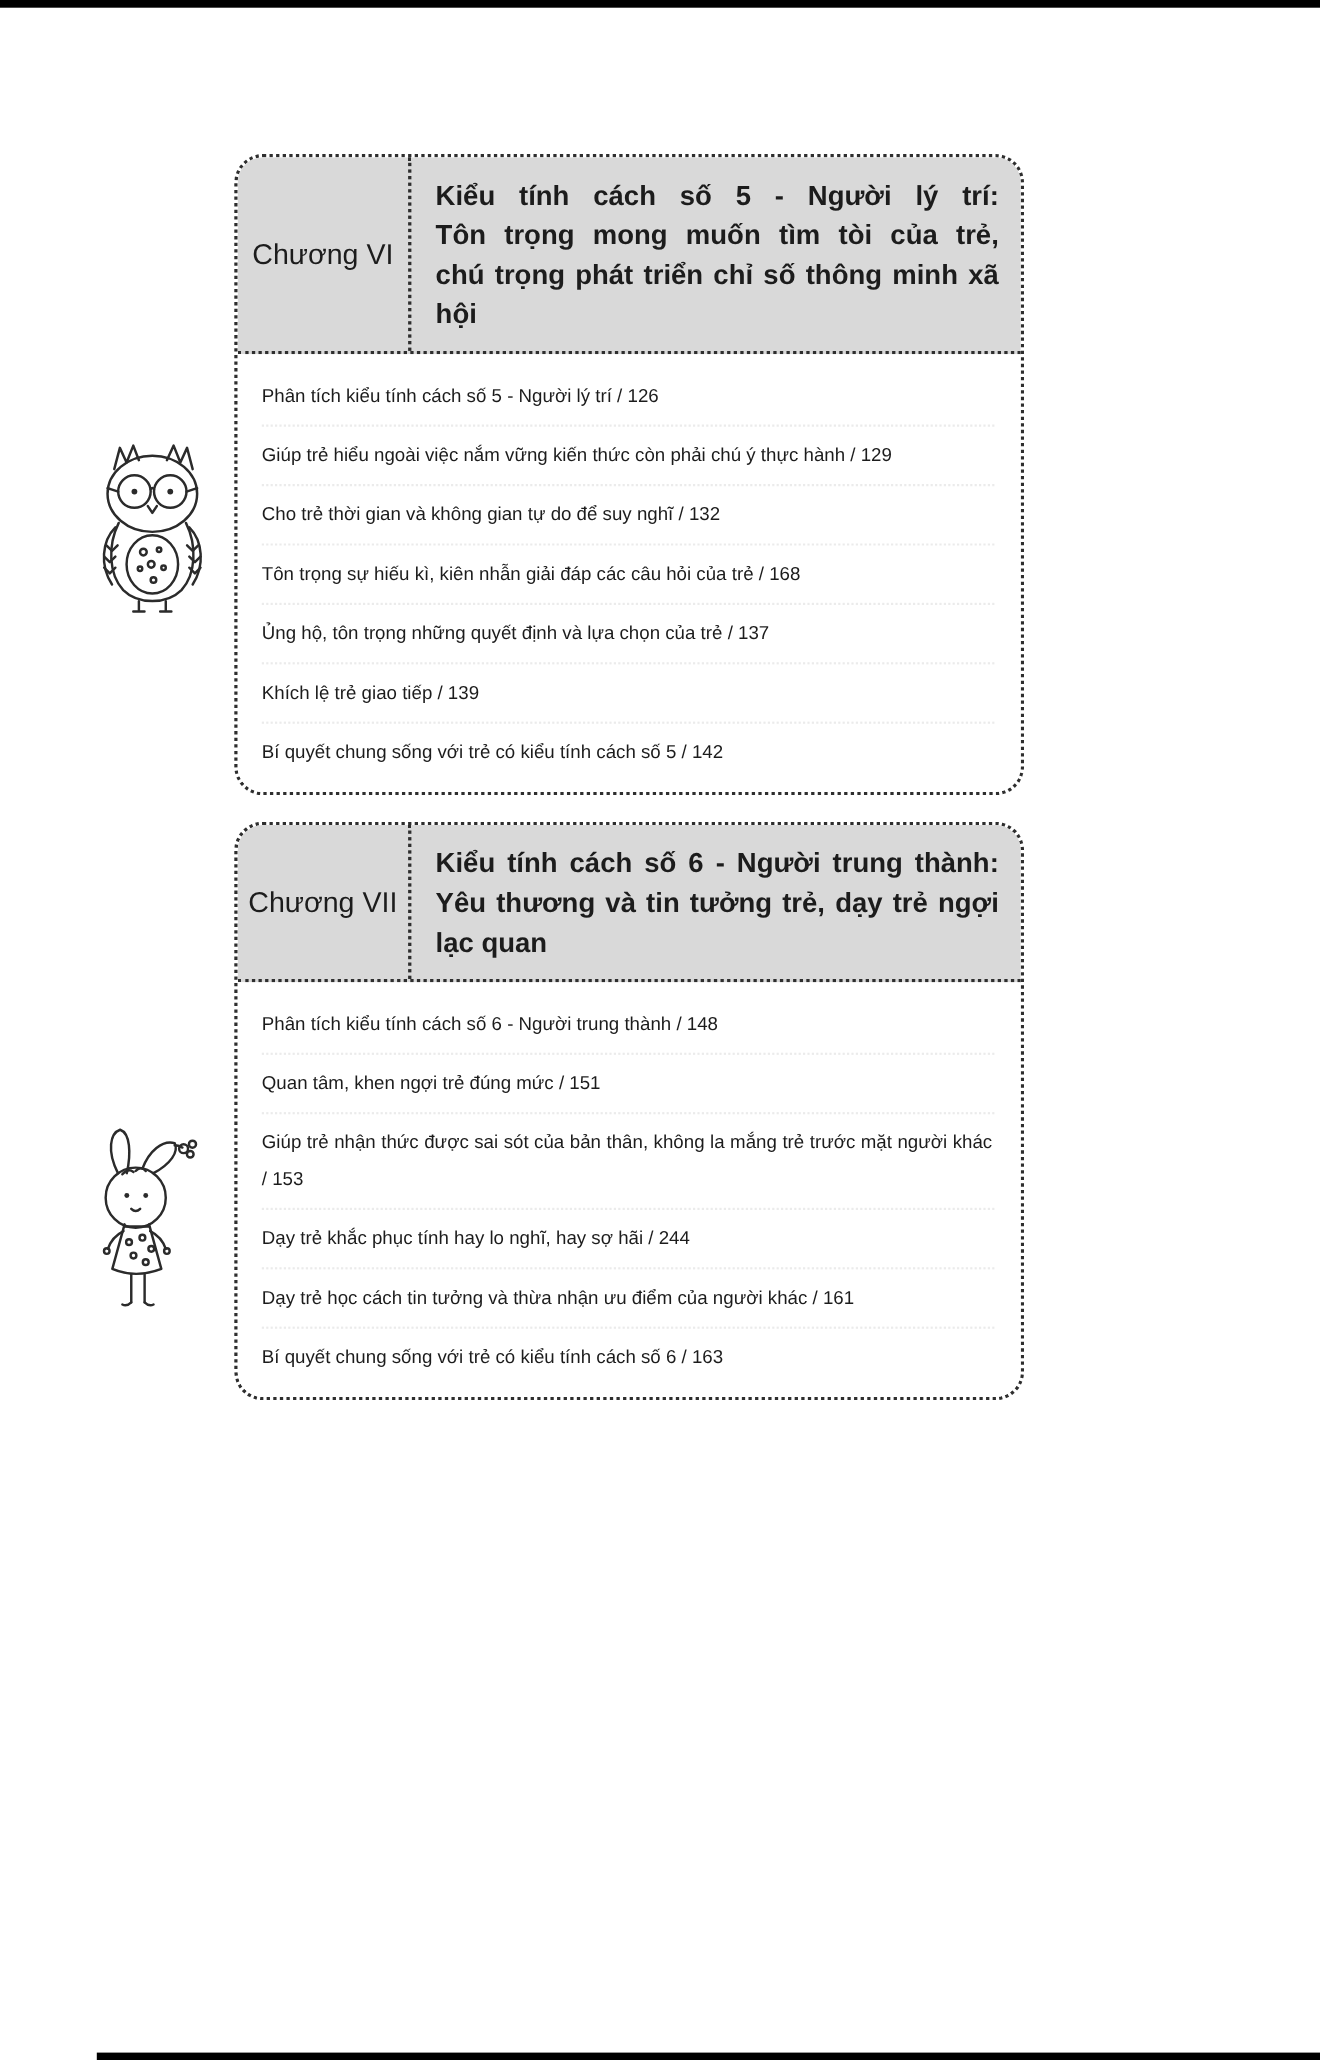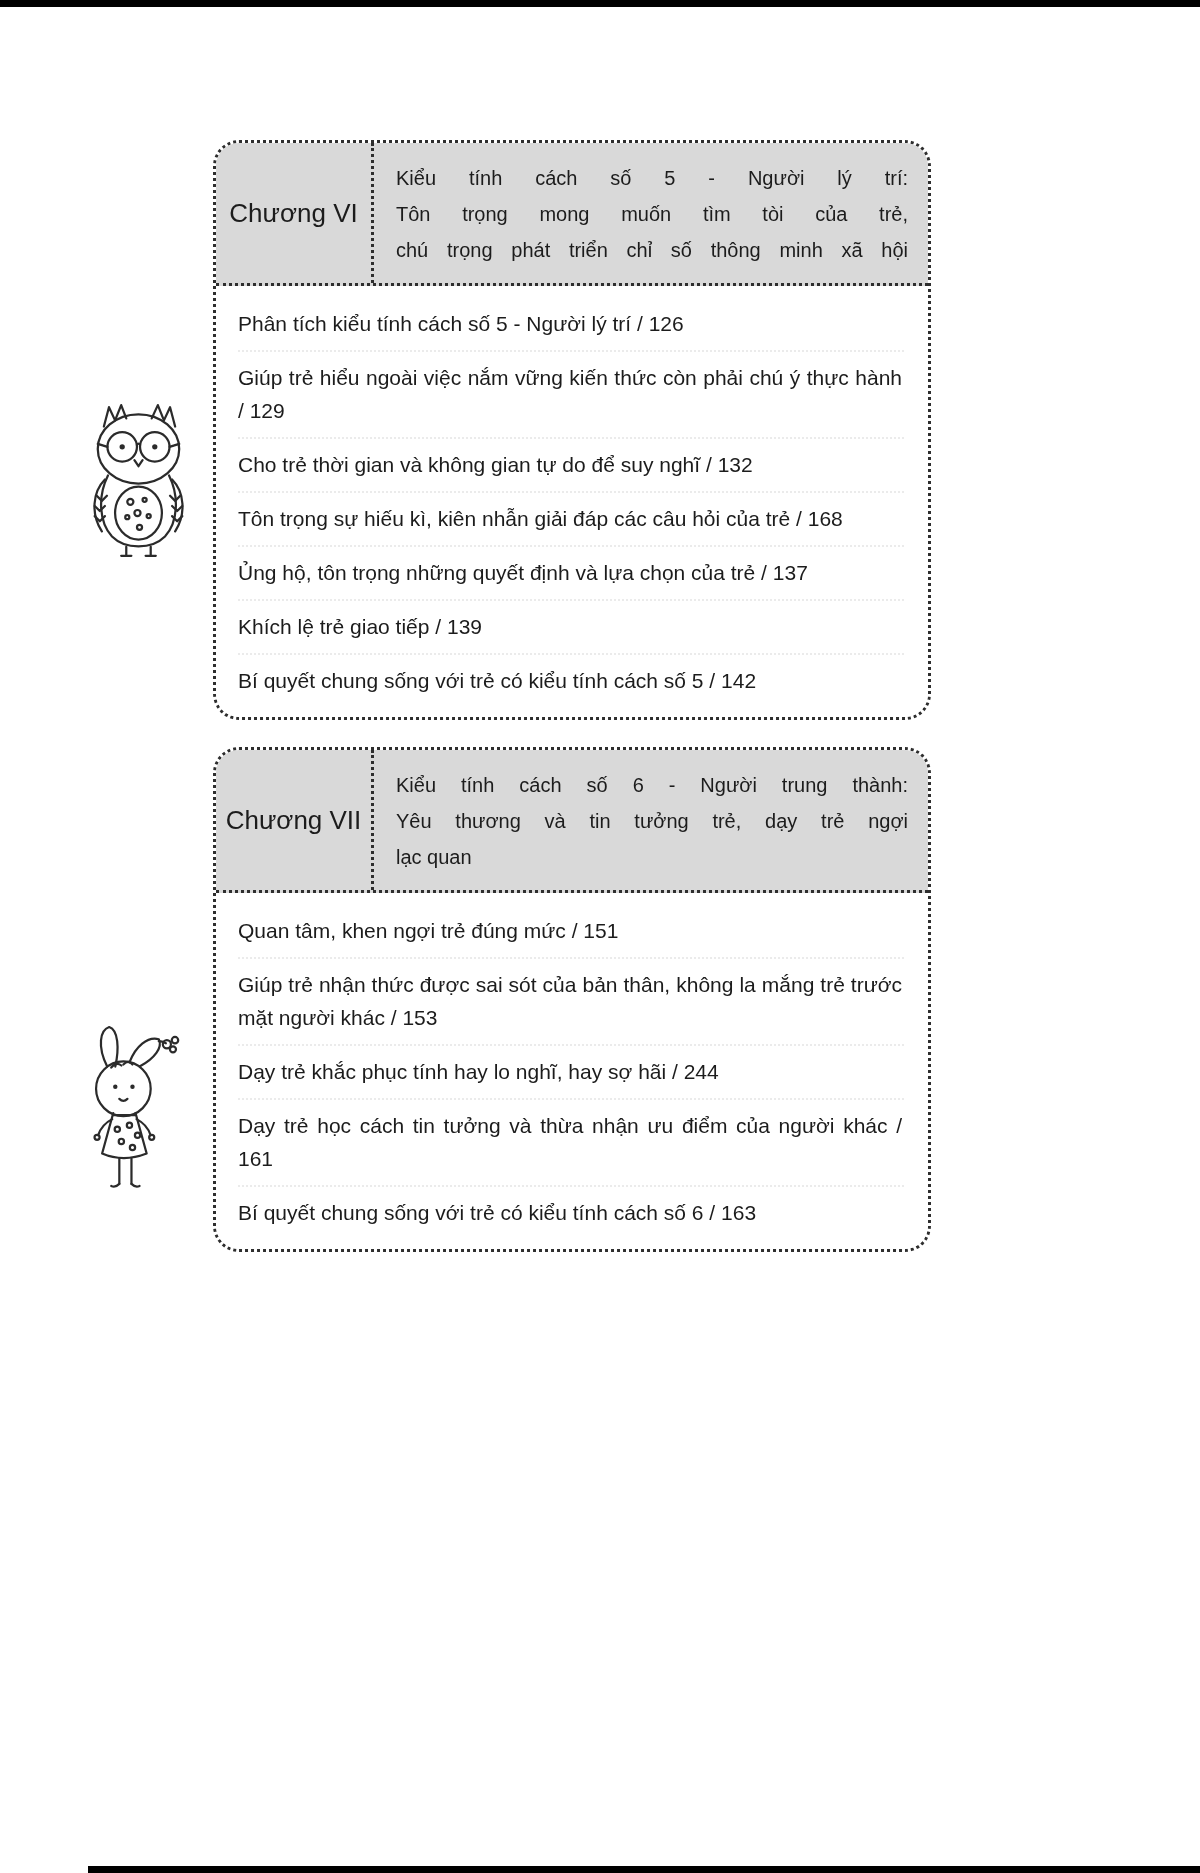--- a/index.html
+++ b/index.html
@@ -41,36 +41,36 @@
     display:flex;align-items:center;justify-content:center;
     font-weight:400;font-size:26px;
     padding:10px 4px;
   }
   .title-cell{
     flex:1;
     border-left:3px dotted #2e2e2e;
     padding:17px 20px 15px 22px;
   }
   .title-line{
-    font-weight:400;
-    font-size:20px;
+    font-weight:700;
+    font-size:25px;
     line-height:36px;
     white-space:normal;
   }
   .title-line.stretch{
     text-align:justify;
     text-align-last:justify;
   }
 
   .toc-list{
     padding:12px 24px 10px 22px;
     background:#ffffff;
   }
   .toc-item{
-    font-size:21px;
+    font-size:17px;
     line-height:33px;
     text-align:justify;
     padding:9px 2px 10px 0;
     border-bottom:2px dotted rgba(0,0,0,0.08);
   }
   .toc-item:last-child{border-bottom:none;}
 </style>
 </head>
 <body>
 
@@ -163,20 +163,21 @@
   <section class="toc-box second">
     <div class="box-header">
       <div class="chapter-cell">Chương VII</div>
       <div class="title-cell">
         <div class="title-line stretch">Kiểu tính cách số 6 - Người trung thành:</div>
         <div class="title-line stretch">Yêu thương và tin tưởng trẻ, dạy trẻ ngợi</div>
         <div class="title-line">lạc quan</div>
       </div>
     </div>
     <div class="toc-list">
+      <div class="toc-item">Phân tích kiểu tính cách số 6 - Người trung thành / 148</div>
       <div class="toc-item">Quan tâm, khen ngợi trẻ đúng mức / 151</div>
       <div class="toc-item">Giúp trẻ nhận thức được sai sót của bản thân, không la mắng trẻ trước mặt người khác / 153</div>
       <div class="toc-item">Dạy trẻ khắc phục tính hay lo nghĩ, hay sợ hãi / 244</div>
       <div class="toc-item">Dạy trẻ học cách tin tưởng và thừa nhận ưu điểm của người khác / 161</div>
       <div class="toc-item">Bí quyết chung sống với trẻ có kiểu tính cách số 6 / 163</div>
     </div>
   </section>
 
 </div>
 

